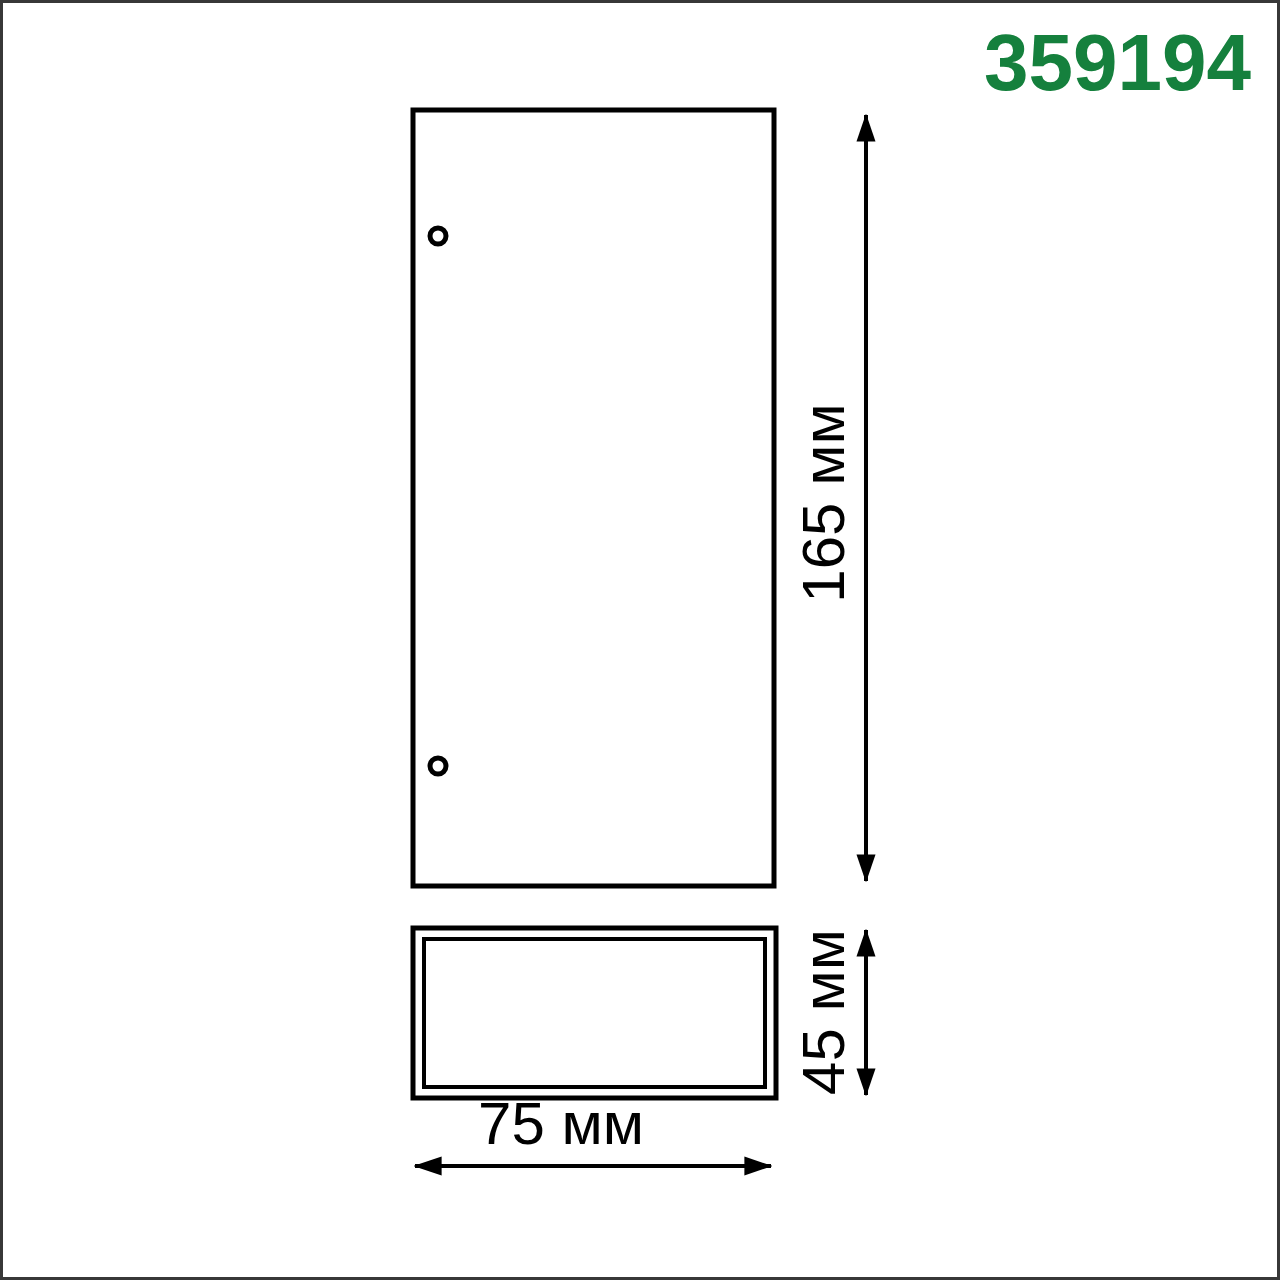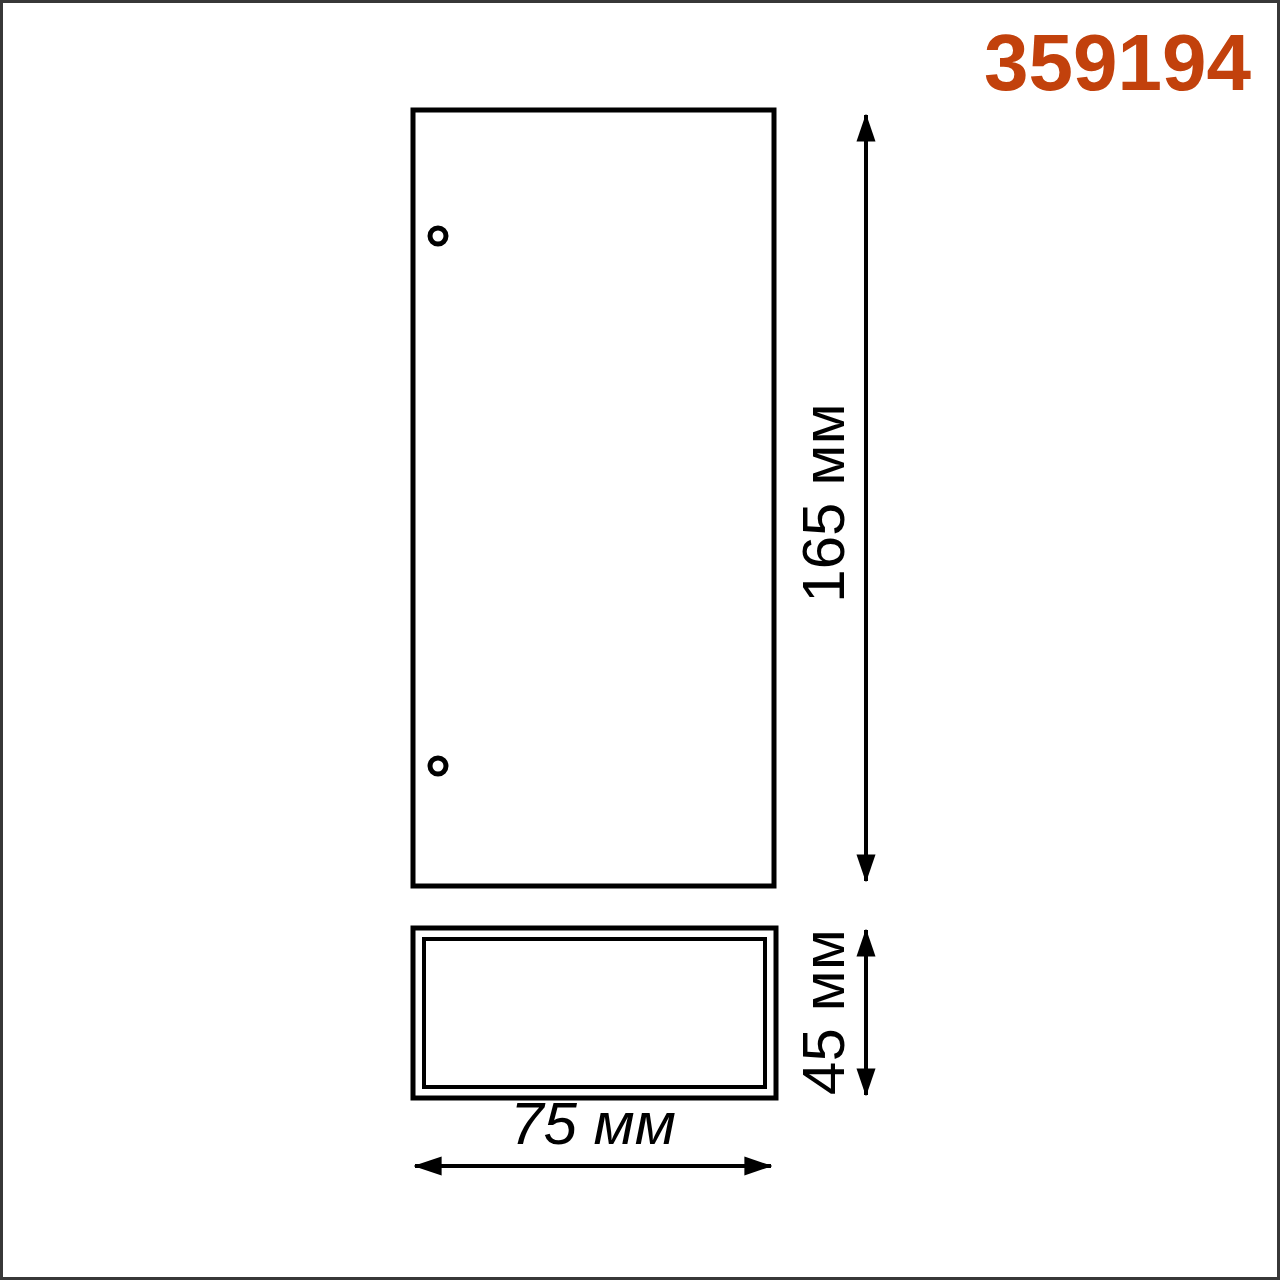--- a/index.html
+++ b/index.html
@@ -24,21 +24,21 @@
     width: 1280px;
     height: 1280px;
   }
   .part-number {
     position: absolute;
     top: 20px;
     right: 26px;
     font-size: 80px;
     font-weight: bold;
     line-height: 1;
-    color: #c2410c;
+    color: #15803d;
     letter-spacing: 0px;
     white-space: nowrap;
   }
   .dim-label {
     position: absolute;
     font-size: 60px;
     font-weight: 400;
     color: #000000;
     line-height: 1;
     white-space: nowrap;
@@ -74,15 +74,15 @@
 
     <line x1="863" y1="927" x2="863" y2="1092" stroke="#000000" stroke-width="4" marker-start="url(#arrowhead)" marker-end="url(#arrowhead)"></line>
 
     <line x1="412" y1="1163" x2="768" y2="1163" stroke="#000000" stroke-width="4" marker-start="url(#arrowhead)" marker-end="url(#arrowhead)"></line>
   </svg>
 
   <div class="dim-label vertical" style="left: 821px; top: 500px;">165 мм</div>
 
   <div class="dim-label vertical" style="left: 821px; top: 1009px;">45 мм</div>
 
-  <div class="dim-label" style="left: 590px; top: 1121px; font-style: italic;">75 мм</div>
+  <div class="dim-label" style="left: 558px; top: 1121px;">75 мм</div>
 
 </div>
 
 </body></html>

